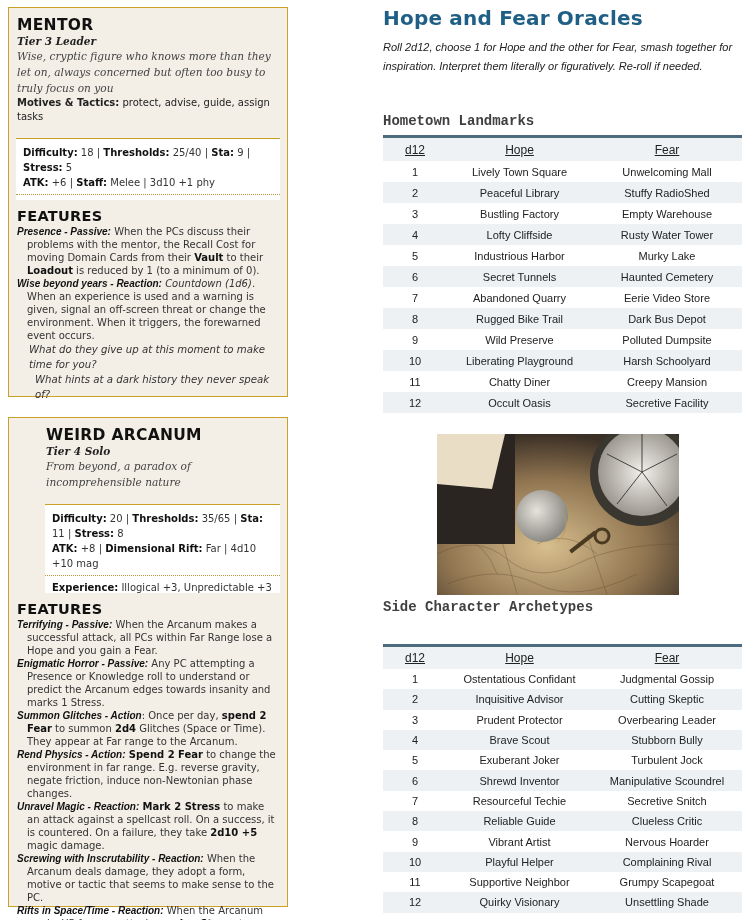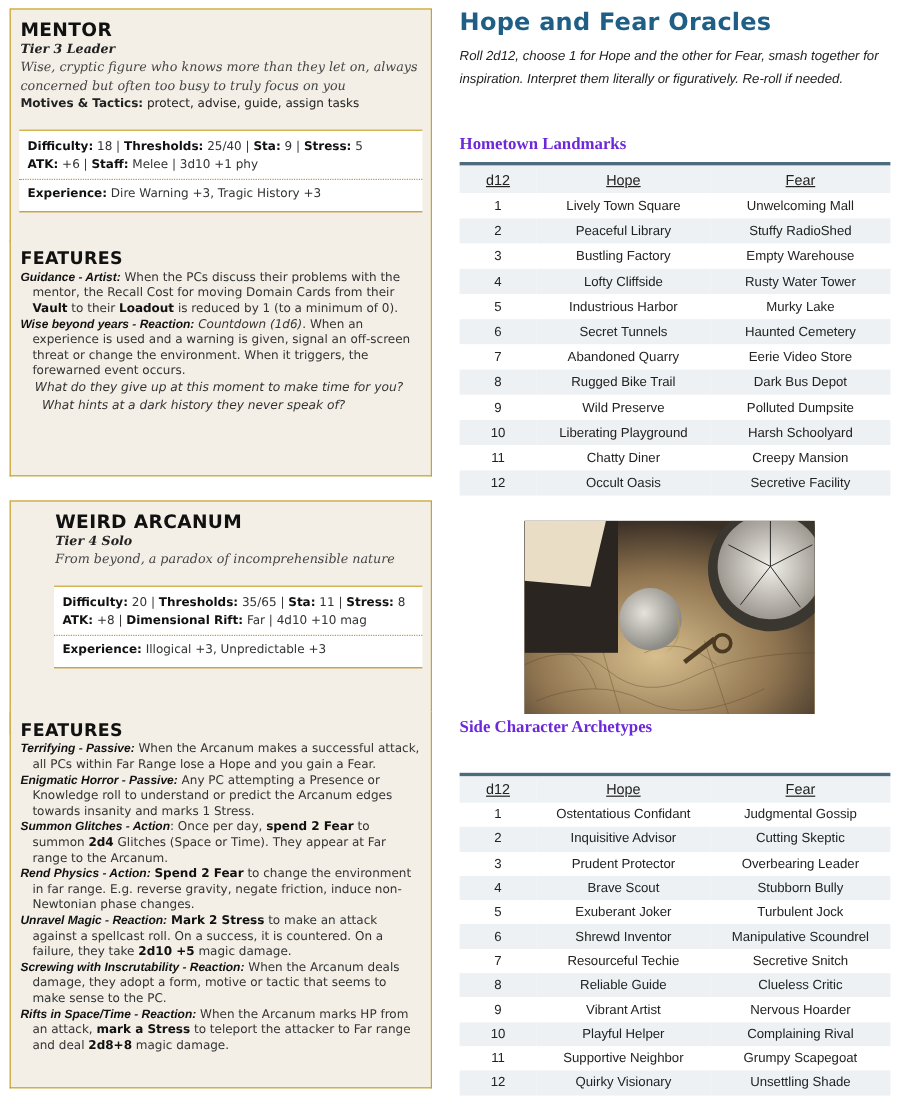--- a/index.html
+++ b/index.html
@@ -3,21 +3,21 @@
 <meta charset="utf-8">
 <style>
   * { box-sizing: border-box; margin: 0; padding: 0; }
   html, body { width: 750px; height: 920px; background: #ffffff; overflow: hidden; }
   body { position: relative; font-family: "DejaVu Sans", sans-serif; color: #222; }
 
   
   .statblock {
     position: absolute;
     left: 8px;
-    width: 352px;
+    width: 280px;
     background: #f3efe6;
     border: 1.5px solid #c9a227;
     padding: 8px 8px 6px 8px;
   }
   #mentor { top: 7px; height: 195px; }
   #mentor-features { top: 200px; height: 197px; }
   #arcanum { top: 417px; height: 195px; padding-left: 37px; }
   #arcanum-features { top: 593px; height: 314px; }
   #mentor-features, #arcanum-features { border-top: none; }
 
@@ -125,24 +125,24 @@
     width: 360px;
     font-family: "Liberation Sans", sans-serif;
     font-style: italic;
     font-size: 11px;
     line-height: 18.5px;
     color: #222;
   }
   .section-title {
     position: absolute;
     left: 383px;
-    font-family: Liberation Serif, serif;
+    font-family: Liberation Mono, monospace;
     font-weight: bold;
     font-size: 14px;
-    color: #6d28d9;
+    color: #404040;
   }
   #landmarks-title { top: 113px; }
   #archetypes-title { top: 599px; }
 
   .oracle-table {
     position: absolute;
     left: 383px;
     width: 359px;
     border-top: 3px solid #4c6b7c;
     border-collapse: collapse;
@@ -207,21 +207,21 @@
     <div class="stats-exp">
       <b>Experience:</b>
       <span>Dire Warning +3, Tragic History +3</span>
     </div>
   </div>
 </div>
 
 <div class="statblock" id="mentor-features">
   <div class="feat-title">FEATURES</div>
   <div class="feature">
-    <span class="fname">Guidance - Artist:</span>
+    <span class="fname">Presence - Passive:</span>
     <span>When the PCs discuss their problems with the mentor, the Recall Cost for moving Domain Cards from their </span><span class="em">Vault</span><span> to their </span><span class="em">Loadout</span><span> is reduced by 1 (to a minimum of 0).</span>
   </div>
   <div class="feature">
     <span class="fname">Wise beyond years - Reaction:</span>
     <span class="it">Countdown (1d6)</span><span>. When an experience is used and a warning is given, signal an off-screen threat or change the environment. When it triggers, the forewarned event occurs.</span>
   </div>
   <div class="question">What do they give up at this moment to make time for you?</div>
   <div class="question q2">What hints at a dark history they never speak of?</div>
 </div>
 

